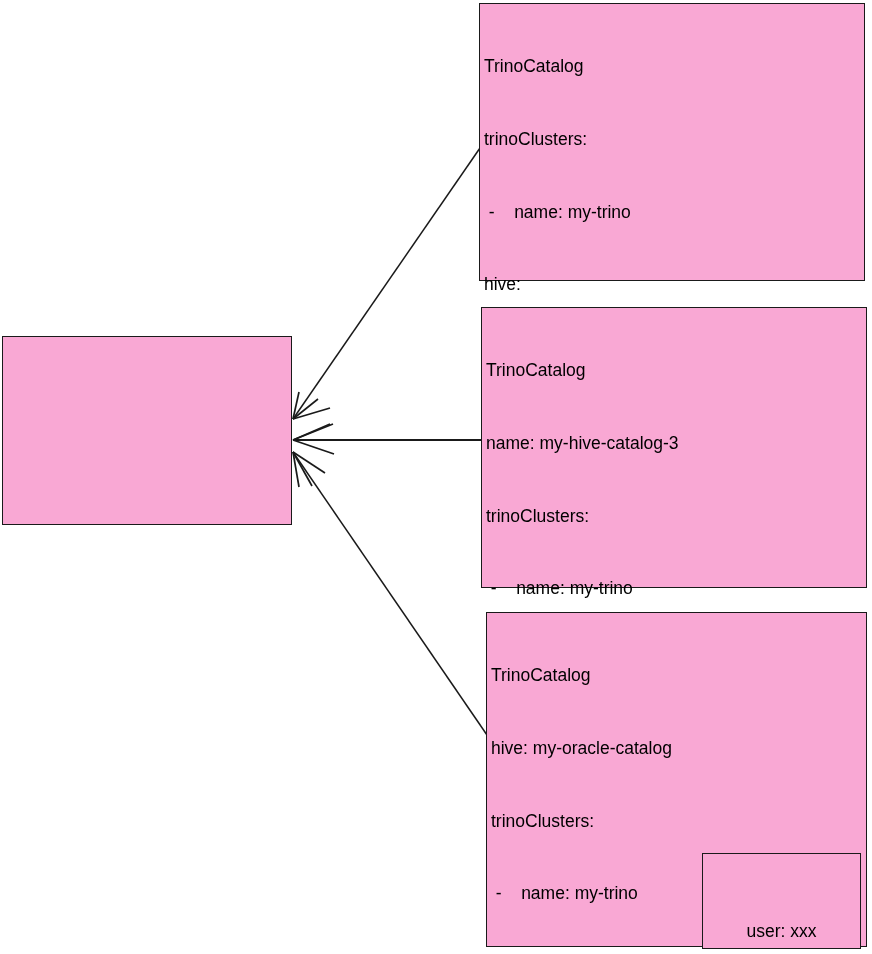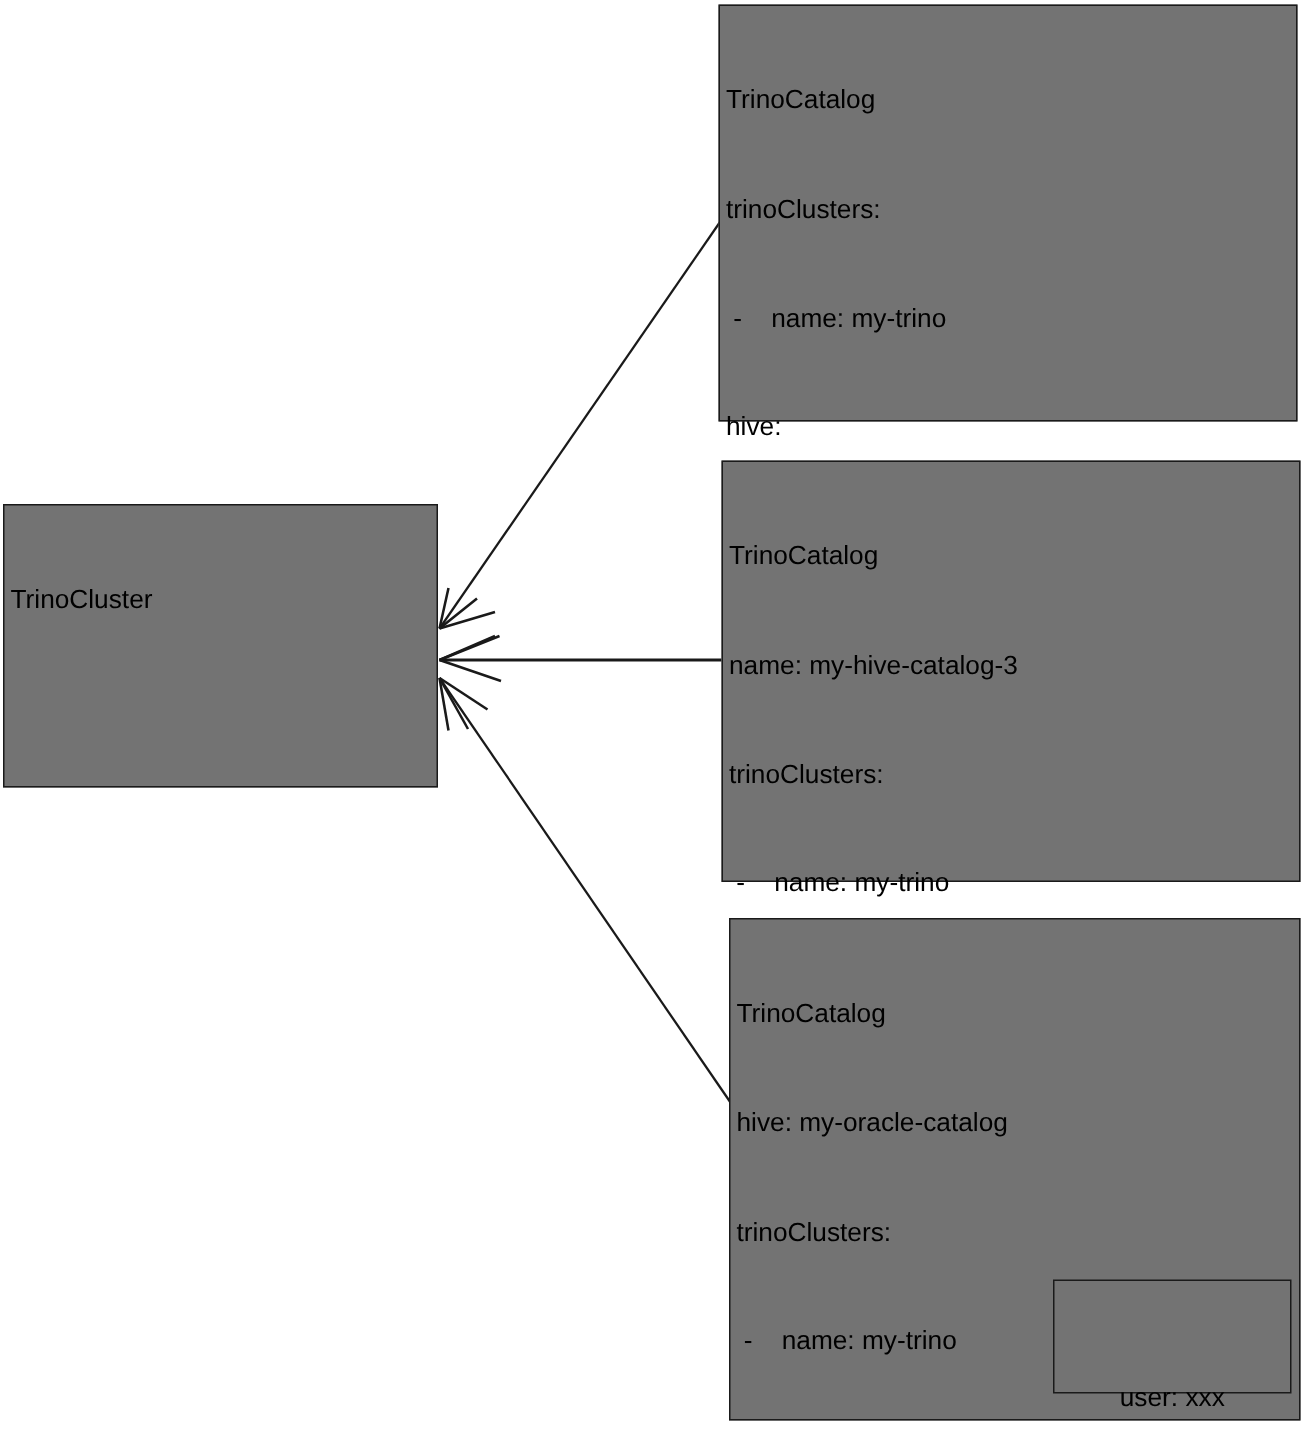--- a/index.html
+++ b/index.html
@@ -14,21 +14,21 @@
   #canvas {
     position: relative;
     width: 872px;
     height: 954px;
     background: #ffffff;
     overflow: hidden;
   }
   .node {
     position: absolute;
     box-sizing: border-box;
-    background: #737373;
+    background: #f9a8d4;
     border: 1.6px solid #1a1a1a;
   }
   .node-text {
     position: absolute;
     left: 4px;
     top: 2px;
     right: 2px;
     font-size: 17.5px;
     line-height: 24.2px;
     white-space: pre;
@@ -61,21 +61,21 @@
     left: 486px;
     top: 612px;
     width: 381px;
     height: 335px;
   }
   
   #secret-node {
     left: 701px;
     top: 852px;
     width: 159px;
-    height: 76px;
+    height: 96px;
     border: 1.8px solid #1a1a1a;
   }
   .secret-text {
     position: absolute;
     left: 0;
     right: 0;
     top: 12px;
     text-align: center;
     font-size: 17.5px;
     line-height: 26px;
@@ -120,21 +120,20 @@
 
     <g>
       <line x1="759" y1="818" x2="788" y2="853" stroke="#1a1a1a" stroke-width="1.5"></line>
       <line x1="788" y1="853" x2="768" y2="830" stroke="#1a1a1a" stroke-width="1.6"></line>
       <line x1="788" y1="853" x2="782" y2="824" stroke="#1a1a1a" stroke-width="1.6"></line>
     </g>
   </svg>
 
   <div class="node" id="cluster-node">
     <div class="node-text">
-      <div class="line-row">TrinoCluster</div>
     </div>
   </div>
 
   <div class="node" id="catalog-node-0">
     <div class="node-text">
       <div class="line-row">TrinoCatalog</div>
       <div class="line-row">trinoClusters:</div>
       <div class="line-row"> -    name: my-trino</div>
       <div class="line-row">hive:</div>
       <div class="line-row">   s3: # S3ConnnectionSpec</div>

